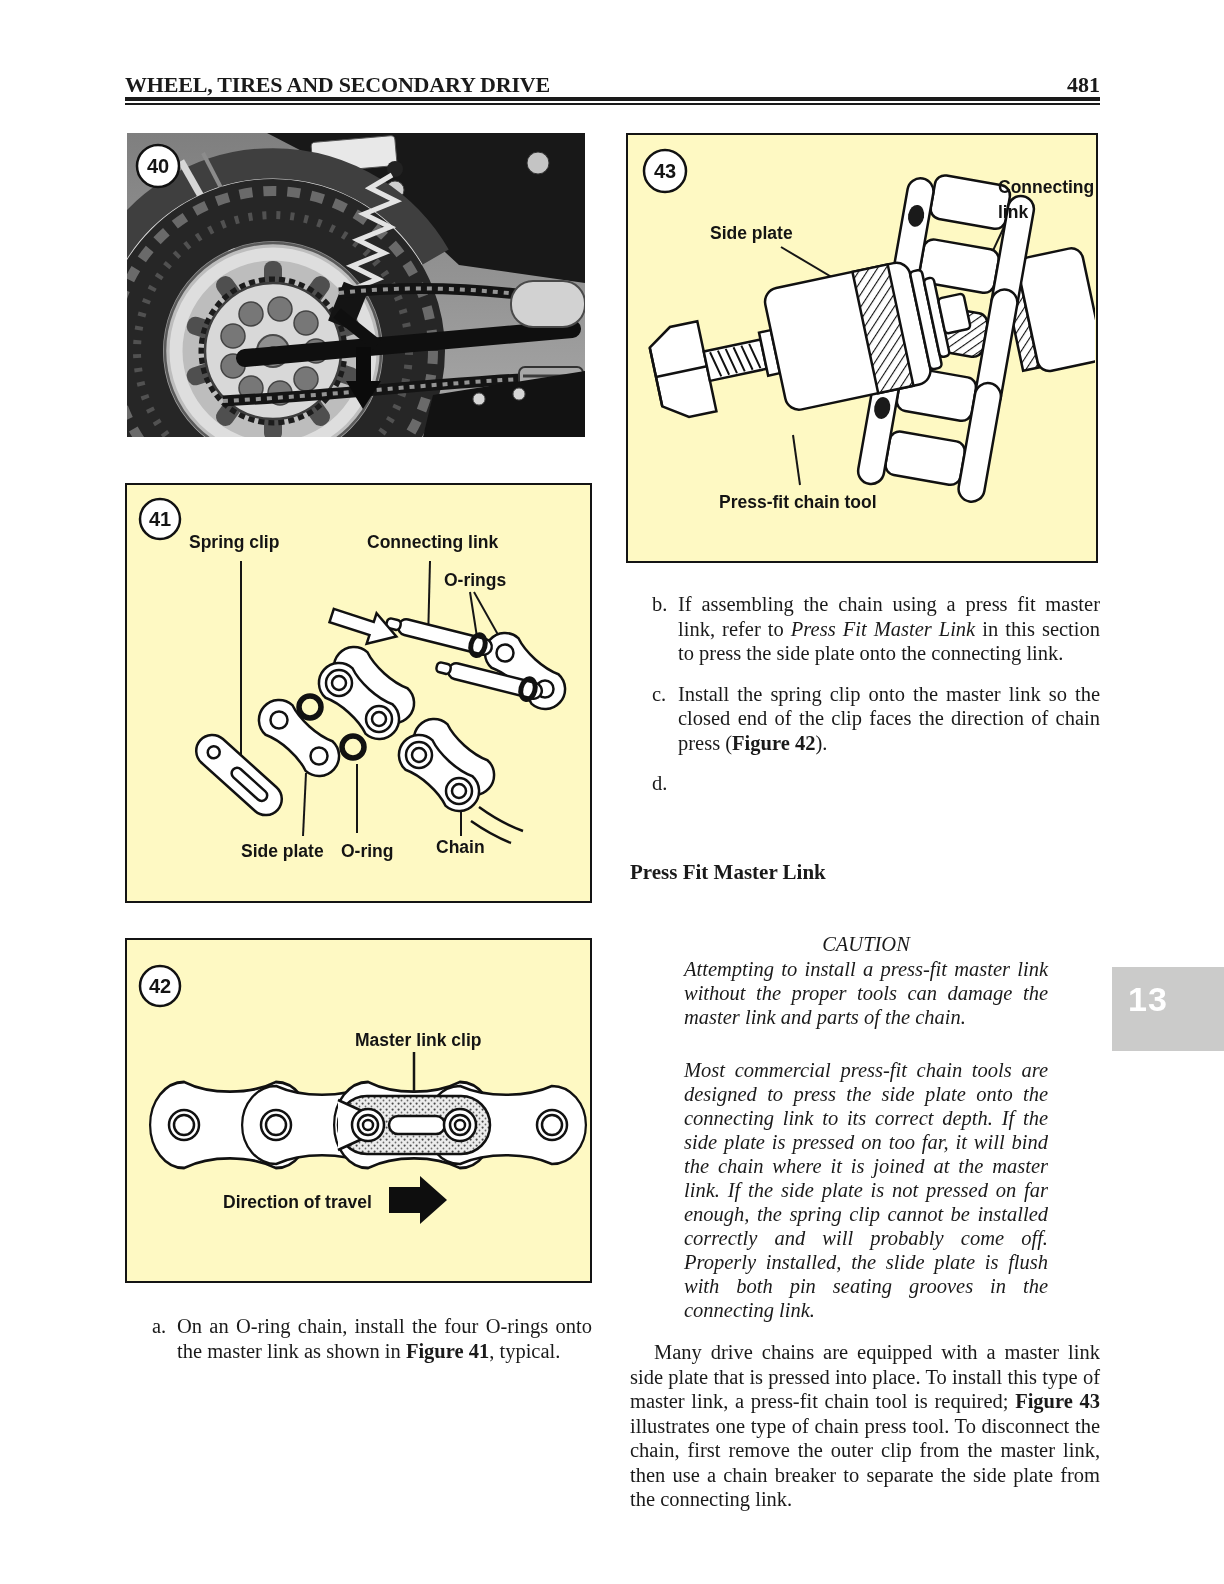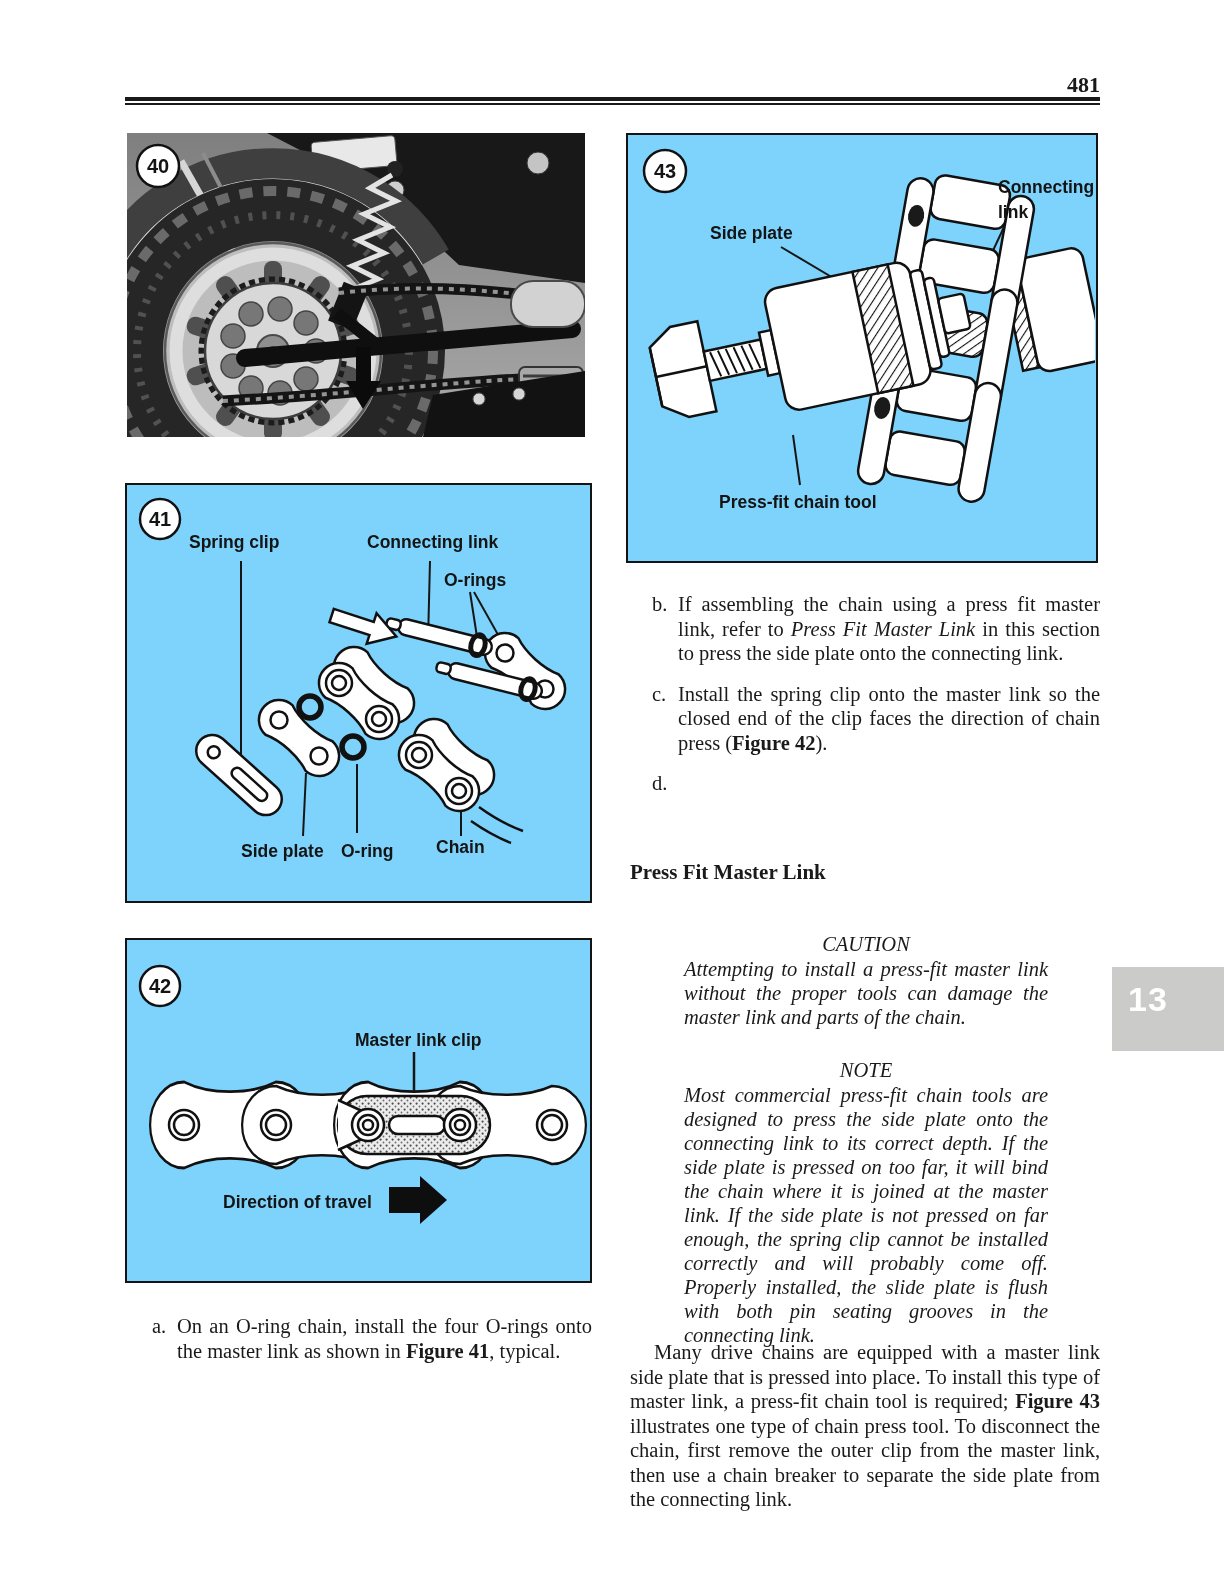--- a/index.html
+++ b/index.html
@@ -6,21 +6,21 @@
   .page{position:relative;width:1224px;height:1584px;background:#ffffff;overflow:hidden;
         font-family:"Liberation Serif",serif;color:#1a1a1a;}
   
   .hdr-title{position:absolute;left:125px;top:72px;font-size:22px;font-weight:bold;
              letter-spacing:-0.2px;font-family:"Liberation Serif",serif;}
   .hdr-page{position:absolute;left:1000px;top:72px;width:100px;text-align:right;
             font-size:22px;font-weight:bold;}
   .hdr-rule{position:absolute;left:125px;top:97px;width:975px;height:2px;
             border-top:4px solid #1a1a1a;border-bottom:2px solid #1a1a1a;}
   
-  .fig-box{position:absolute;border:2.5px solid #141414;background:#7dd3fc;box-sizing:border-box;}
+  .fig-box{position:absolute;border:2.5px solid #141414;background:#fef9c3;box-sizing:border-box;}
   .photo{position:absolute;}
   svg{display:block;}
   .svg-label{font-family:"Liberation Sans",sans-serif;font-weight:bold;font-size:17.5px;fill:#141414;}
   .badge-num{font-family:"Liberation Sans",sans-serif;font-weight:bold;font-size:20px;fill:#141414;text-anchor:middle;}
   
   .tcol{position:absolute;font-size:20.5px;line-height:24.5px;text-align:justify;}
   .litem{position:relative;margin-bottom:16px;}
   .litem .lab{position:absolute;top:0;}
   .r-item{padding-left:48px;}
   .r-item .lab{left:22px;}
@@ -38,20 +38,21 @@
   
   .chapter-tab{position:absolute;left:1112px;top:967px;width:112px;height:84px;background:#cbcbca;}
   .chapter-tab span{display:block;margin-left:16px;line-height:64px;color:#ffffff;
         font-family:"Liberation Sans",sans-serif;font-weight:bold;font-size:34px;letter-spacing:1px;}
 </style>
 </head>
 <body>
 
 <div class="page">
 
+  <div class="hdr-title">WHEEL, TIRES AND SECONDARY DRIVE</div>
   <div class="hdr-page">481</div>
   <div class="hdr-rule"></div>
 
   <div class="photo" style="left:127px;top:133px;width:458px;height:304px;">
     <svg width="458" height="304" viewBox="0 0 458 304">
       <defs>
         <linearGradient id="phg" x1="0" y1="0" x2="0" y2="1">
           <stop offset="0" stop-color="#7f7f7f"></stop>
             <stop offset="1" stop-color="#a9a9a9"></stop>
         </linearGradient>
@@ -341,21 +342,20 @@
   </div>
 
   <div class="section-heading">Press Fit Master Link</div>
 
   <div class="advisory" style="top:932px;">
     <div class="adv-title">CAUTION</div>
     <div class="adv-body">Attempting to install a press-fit master link without the proper tools can damage the master link and parts of the chain.</div>
   </div>
 
   <div class="advisory" style="top:1058px;">
-    <div class="adv-title">NOTE</div>
     <div class="adv-body">Most commercial press-fit chain tools are designed to press the side plate onto the connecting link to its correct depth. If the side plate is pressed on too far, it will bind the chain where it is joined at the master link. If the side plate is not pressed on far enough, the spring clip cannot be installed correctly and will probably come off. Properly installed, the slide plate is flush with both pin seating grooves in the connecting link.</div>
   </div>
 
   <div class="closing"><span>Many drive chains are equipped with a master link side plate that is pressed into place. To install this type of master link, a press-fit chain tool is required; </span><span class="bd">Figure 43</span><span> illustrates one type of chain press tool. To disconnect the chain, first remove the outer clip from the master link, then use a chain breaker to separate the side plate from the connecting link.</span></div>
 
   <div class="chapter-tab">
     <span>13</span>
   </div>
 
 </div>

